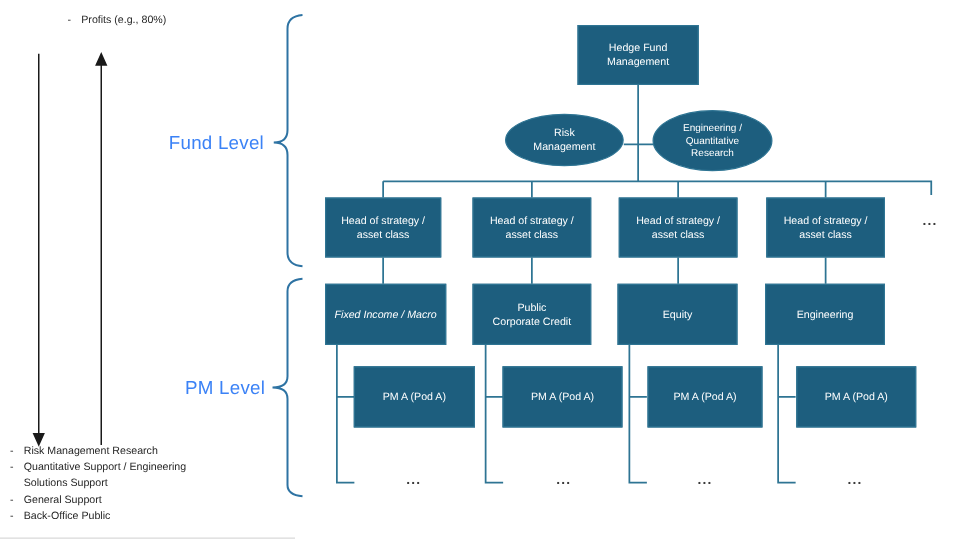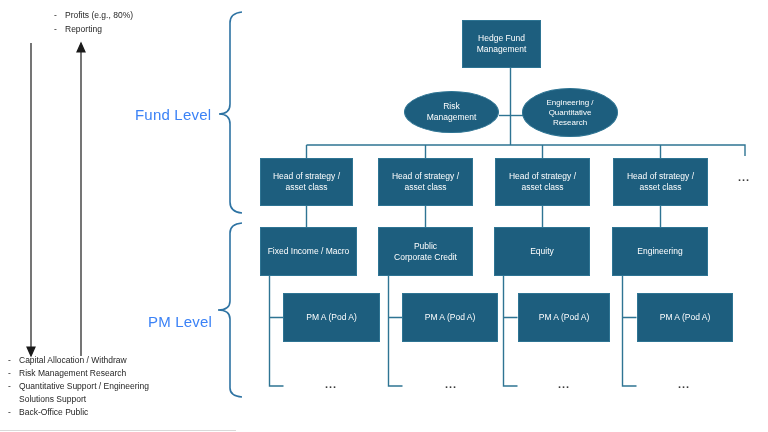--- a/index.html
+++ b/index.html
@@ -69,53 +69,52 @@
     <g stroke="#1a1a1a" stroke-width="1.2" fill="#1a1a1a">
       <path d="M31,43 V347" fill="none"></path>
       <polygon points="27,347 35,347 31,356"></polygon>
       <path d="M81,52 V356" fill="none"></path>
       <polygon points="77,52 85,52 81,43"></polygon>
     </g>
   </svg>
 
   <div id="top-bullets" class="bullets">
       <div class="bullet-item">Profits (e.g., 80%)</div>
-      <div class="bullet-item">Reporting</div>
     </div>
   <div id="bottom-bullets" class="bullets">
-      <div class="bullet-item">Capital Allocation / Withdraw</div>
       <div class="bullet-item">Risk Management Research</div>
       <div class="bullet-item">Quantitative Support / Engineering Solutions Support</div>
+      <div class="bullet-item">General Support</div>
       <div class="bullet-item">Back-Office Public</div>
     </div>
   <div class="bottom-divider"></div>
 
   <div class="level-label" style="left:135px;top:106px;">Fund Level</div>
-  <div class="level-label" style="left:148px;top:313px;">PM Level</div>
+  <div class="level-label" style="left:148px;top:302px;">PM Level</div>
 
-  <div class="node" style="left:462px;top:20px;width:79px;height:48px;">Hedge Fund
+  <div class="node" style="left:462px;top:20px;width:97px;height:48px;">Hedge Fund
 Management</div>
 
   <div class="node ellipse" style="left:404px;top:91px;width:95px;height:42px;">Risk
 Management</div>
   <div class="node ellipse" style="left:522px;top:88px;width:96px;height:49px;font-size:8px;">Engineering /
 Quantitative
 Research</div>
 
   <div class="node" style="left:260px;top:158px;width:93px;height:48px;">Head of strategy /
 asset class</div>
   <div class="node" style="left:378px;top:158px;width:95px;height:48px;">Head of strategy /
 asset class</div>
   <div class="node" style="left:495px;top:158px;width:95px;height:48px;">Head of strategy /
 asset class</div>
   <div class="node" style="left:613px;top:158px;width:95px;height:48px;">Head of strategy /
 asset class</div>
   <div class="more-dots" style="left:733px;top:172px;">...</div>
 
-  <div class="node" style="left:260px;top:227px;width:97px;height:49px;">Fixed Income / Macro</div>
+  <div class="node" style="left:260px;top:227px;width:97px;height:49px;font-style:italic;">Fixed Income / Macro</div>
   <div class="node" style="left:378px;top:227px;width:95px;height:49px;">Public
 Corporate Credit</div>
   <div class="node" style="left:494px;top:227px;width:96px;height:49px;">Equity</div>
   <div class="node" style="left:612px;top:227px;width:96px;height:49px;">Engineering</div>
 
   <div class="node" style="left:283px;top:293px;width:97px;height:49px;">PM A (Pod A)</div>
   <div class="node" style="left:402px;top:293px;width:96px;height:49px;">PM A (Pod A)</div>
   <div class="node" style="left:518px;top:293px;width:92px;height:49px;">PM A (Pod A)</div>
   <div class="node" style="left:637px;top:293px;width:96px;height:49px;">PM A (Pod A)</div>
 

